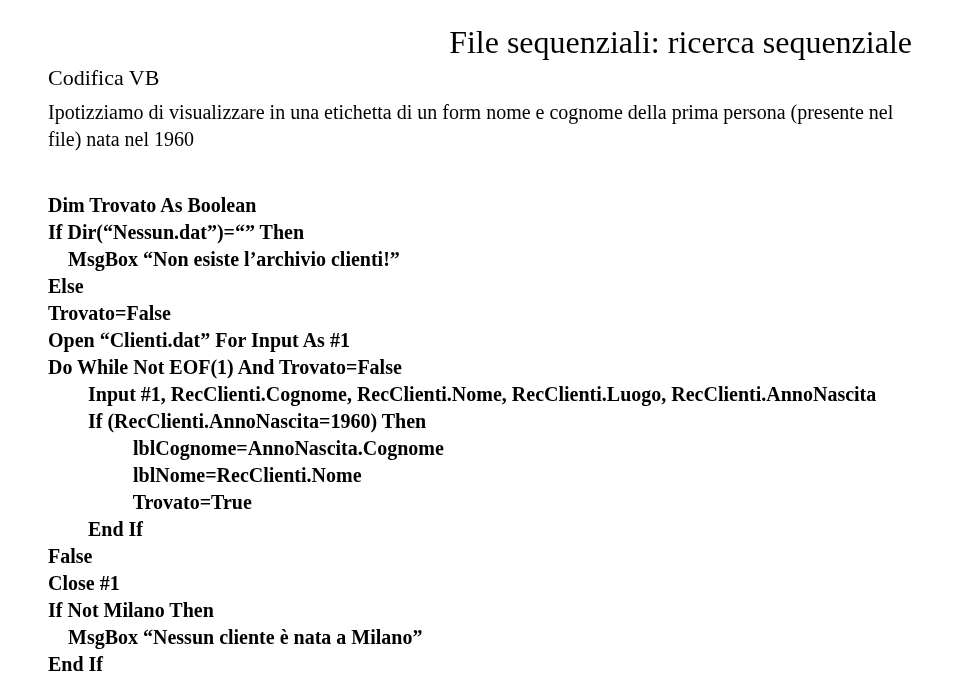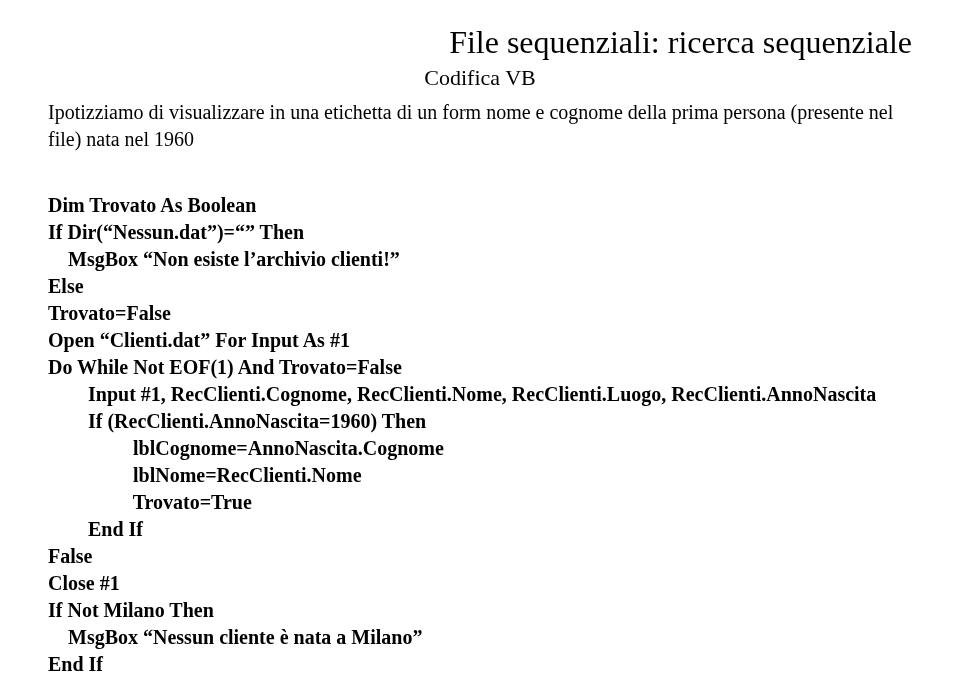--- a/index.html
+++ b/index.html
@@ -12,21 +12,21 @@
       box-sizing: border-box;
       color: #000000;
     }
     .title {
       font-size: 32px;
       text-align: right;
       margin-bottom: 4px;
     }
     .subtitle {
       font-size: 22px;
-      text-align: center;
+      text-align: left;
       margin-bottom: 8px;
     }
     .intro {
       font-size: 20px;
       line-height: 1.35;
       margin-bottom: 39px;
     }
     .code-block {
       font-family: "Times New Roman", Times, serif;
       font-size: 20px;

